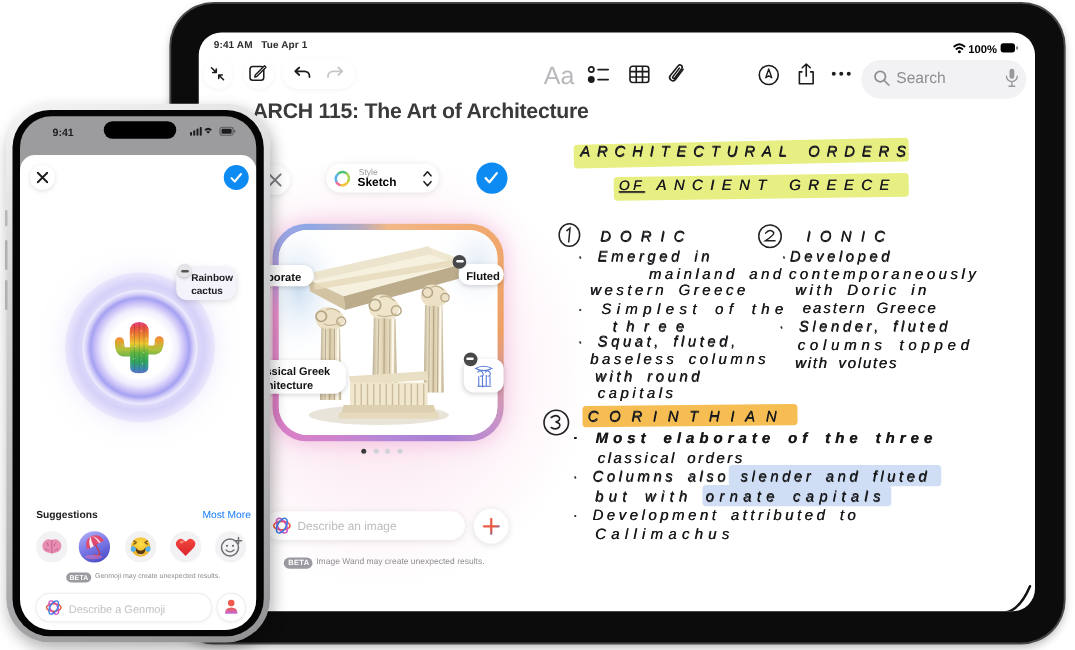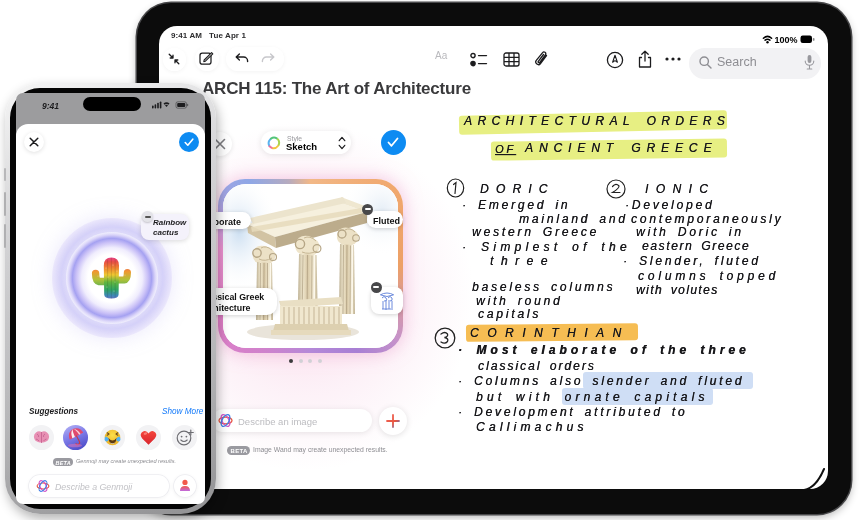--- a/index.html
+++ b/index.html
@@ -20,21 +20,21 @@
   
   .hw{position:absolute;font-family:"Liberation Sans",sans-serif;font-style:italic;color:#17171a;white-space:nowrap;
       font-size:12px;letter-spacing:2.8px;word-spacing:3px;text-shadow:0.3px 0.2px 0 #2a2a2e;}
   .hw.caps{font-size:12px;letter-spacing:5.4px;font-weight:400;}
   .hl{position:absolute;}
 
   
   #iphone{left:5px;top:83px;width:211px;height:431px;background:linear-gradient(160deg,#f5f5f5,#d4d4d6 30%,#b6b6b8 68%,#919193);border-radius:35px;
           box-shadow:2px 5px 12px rgba(0,0,0,0.3);}
   #iphone-black{left:10px;top:88px;width:201px;height:421px;background:#050505;border-radius:30px;}
-  #iphone-screen{left:16px;top:93px;width:189px;height:411px;background:#9c9c9e;border-radius:7px;overflow:hidden;font-style:italic;}
+  #iphone-screen{left:16px;top:93px;width:189px;height:411px;background:#9c9c9e;border-radius:25px;overflow:hidden;}
   #sheet{position:absolute;left:0;top:31px;width:189px;height:380px;background:#fff;border-radius:12px 12px 0 0;}
 </style>
 </head>
 <body>
 
 <div class="abs" id="ipad"></div>
 <div class="abs" id="ipad-screen">
 
   <div class="abs" style="left:-25px;top:95px;width:340px;height:350px;background:radial-gradient(closest-side, rgba(246,185,215,0.5), rgba(246,200,225,0.25) 55%, rgba(255,255,255,0) 100%);"></div>
 
@@ -71,21 +71,21 @@
   </svg>
 
   <svg class="abs" style="left:76px;top:27px;" width="14" height="12" viewBox="0 0 14 12">
     <path d="M4.4 1 L1.2 4 L4.4 7 M1.2 4 H8.6 a4 4 0 0 1 4 4 v0.6" stroke="#1c1c1e" stroke-width="1.4" fill="none" stroke-linecap="round" stroke-linejoin="round"></path>
   </svg>
 
   <svg class="abs" style="left:102px;top:27px;" width="14" height="12" viewBox="0 0 14 12">
     <path d="M9.6 1 L12.8 4 L9.6 7 M12.8 4 H5.4 a4 4 0 0 0 -4 4 v0.6" stroke="#c7c7cb" stroke-width="1.4" fill="none" stroke-linecap="round" stroke-linejoin="round"></path>
   </svg>
 
-  <div class="abs" style="left:276px;top:24px;font-size:10px;color:#b9b9bd;">Aa</div>
+  <div class="abs" style="left:276px;top:24px;font-size:20px;color:#b9b9bd;">Aa</div>
 
   <svg class="abs" style="left:311px;top:26px;" width="18" height="16" viewBox="0 0 18 16">
     <g stroke="#1c1c1e" stroke-width="1.4" fill="none" stroke-linecap="round">
       <circle cx="3" cy="3.6" r="2.1"></circle>
       <path d="M8.5 3.6 H16.5"></path>
       <circle cx="3" cy="11.6" r="2.1" fill="#1c1c1e"></circle>
       <path d="M8.5 11.6 H16.5"></path>
     </g>
   </svg>
 
@@ -144,20 +144,21 @@
   <svg class="abs" style="left:287px;top:152px;" width="19" height="20" viewBox="0 0 19 20">
     <ellipse cx="9.5" cy="10" rx="8.2" ry="9" fill="none" stroke="#222" stroke-width="1.2"></ellipse>
     <path d="M7.5 6.5 L10 4.5 L9 15.5" fill="none" stroke="#222" stroke-width="1.2" stroke-linecap="round"></path>
   </svg>
   <div class="hw caps" style="left:321px;top:156px;letter-spacing:7.2px;">DORIC</div>
   <div class="hw" style="left:303px;top:172px;">· Emerged in</div>
   <div class="hw" style="left:313px;top:186px;margin-left:47px;">mainland and</div>
   <div class="hw" style="left:313px;top:199px;">western Greece</div>
   <div class="hw" style="left:303px;top:214px;letter-spacing:4.3px;">· Simplest of the</div>
   <div class="hw" style="left:331px;top:228px;letter-spacing:7.5px;">three</div>
+  <div class="hw" style="left:303px;top:240px;">· Squat, fluted,</div>
   <div class="hw" style="left:313px;top:254px;">baseless columns</div>
   <div class="hw" style="left:317px;top:268px;">with round</div>
   <div class="hw" style="left:319px;top:281px;">capitals</div>
 
   <svg class="abs" style="left:447px;top:153px;" width="20" height="20" viewBox="0 0 20 20">
     <ellipse cx="10" cy="10" rx="9" ry="9" fill="none" stroke="#222" stroke-width="1.2"></ellipse>
     <path d="M6.5 7.5 Q10 3.5 13 7 Q13.5 9 6.5 13.5 L14 13.5" fill="none" stroke="#222" stroke-width="1.2" stroke-linecap="round"></path>
   </svg>
   <div class="hw caps" style="left:486px;top:156px;letter-spacing:7.4px;">IONIC</div>
   <div class="hw" style="left:466px;top:172px;">·Developed</div>
@@ -428,21 +429,21 @@
         <circle cx="34" cy="19" r="0.5"></circle>
     </g>
   </svg>
 
   <div class="abs" style="left:125px;top:121px;width:48px;height:26px;background:#f4f2fb;border-radius:8px;box-shadow:0 1px 5px rgba(0,0,0,0.15);"></div>
   <div class="abs" style="left:137px;top:124.5px;font-size:8px;font-weight:700;color:#1c1c1e;line-height:10px;">Rainbow<br>cactus</div>
   <div class="abs" style="left:126px;top:118px;width:11px;height:11px;border-radius:50%;background:#e3e3e8;box-shadow:0 1px 2px rgba(0,0,0,0.2);"></div>
   <div class="abs" style="left:128.5px;top:123px;width:6px;height:1.5px;background:#555;border-radius:1px;"></div>
 
   <div class="abs" style="left:13px;top:313.5px;font-size:8.2px;font-weight:700;color:#1c1c1e;">Suggestions</div>
-  <div class="abs" style="left:146px;top:313.5px;font-size:8.2px;color:#157bfa;white-space:nowrap;">Show More</div>
+  <div class="abs" style="left:146px;top:313.5px;font-size:8.2px;color:#157bfa;white-space:nowrap;">Most More</div>
 
   <div class="abs" style="left:13px;top:332px;width:24.6px;height:24.6px;border-radius:50%;background:#f2f2f4;"></div>
   <div class="abs" style="left:47px;top:332px;width:24.6px;height:24.6px;border-radius:50%;background:linear-gradient(155deg,#b0aef4 5%,#7e7ce8 45%,#4c4cc8 90%);"></div>
   <div class="abs" style="left:84px;top:332px;width:24.6px;height:24.6px;border-radius:50%;background:#f2f2f4;"></div>
   <div class="abs" style="left:120px;top:332px;width:24.6px;height:24.6px;border-radius:50%;background:#f2f2f4;"></div>
   <div class="abs" style="left:156px;top:332px;width:24.6px;height:24.6px;border-radius:50%;background:#f2f2f4;"></div>
 
   <svg class="abs" style="left:17px;top:338px;" width="17" height="13" viewBox="0 0 17 13">
     <path d="M8.5 1 q3 -1.5 5.5 0.5 q2.5 2 2 5 q-0.5 3.5 -4 4.5 q-3.5 1.2 -7 0 q-3.5 -1 -4 -4.5 q-0.5 -3 2 -5 q2.5 -2 5.5 -0.5 z" fill="#e78fb3"></path>
     <g stroke="#c45f8e" stroke-width="0.8" fill="none">

